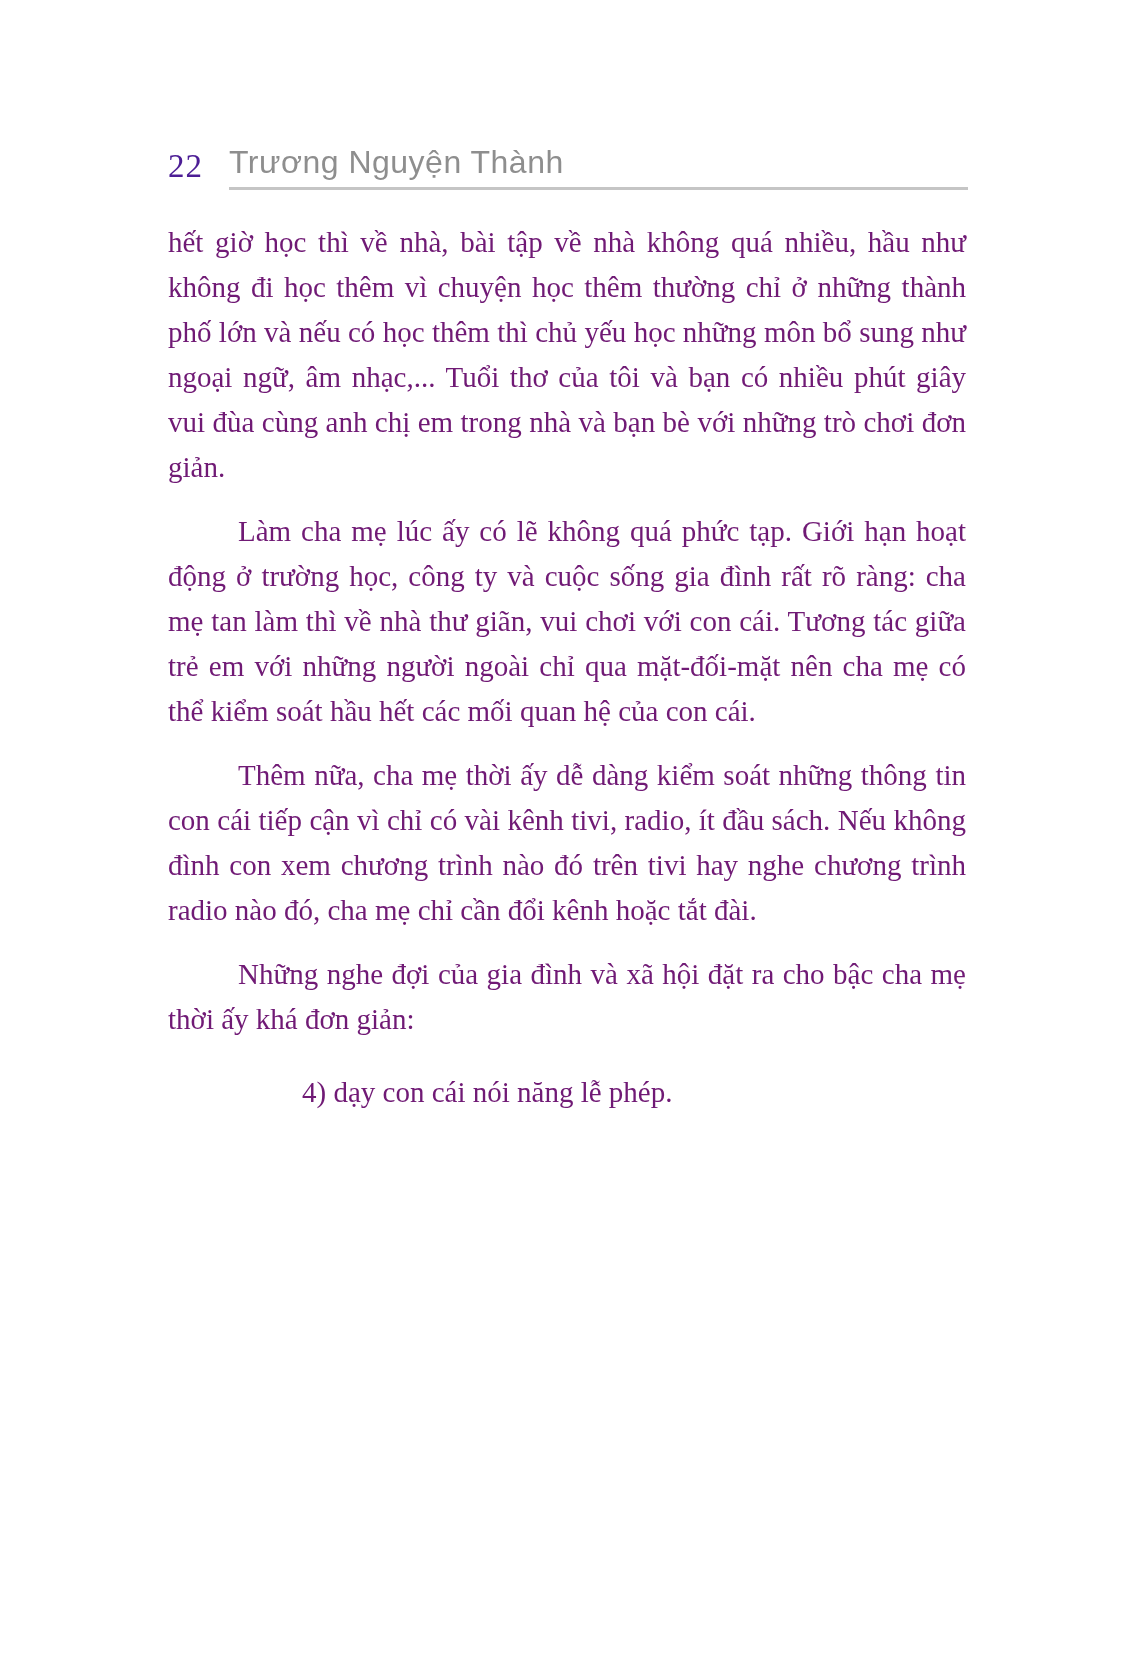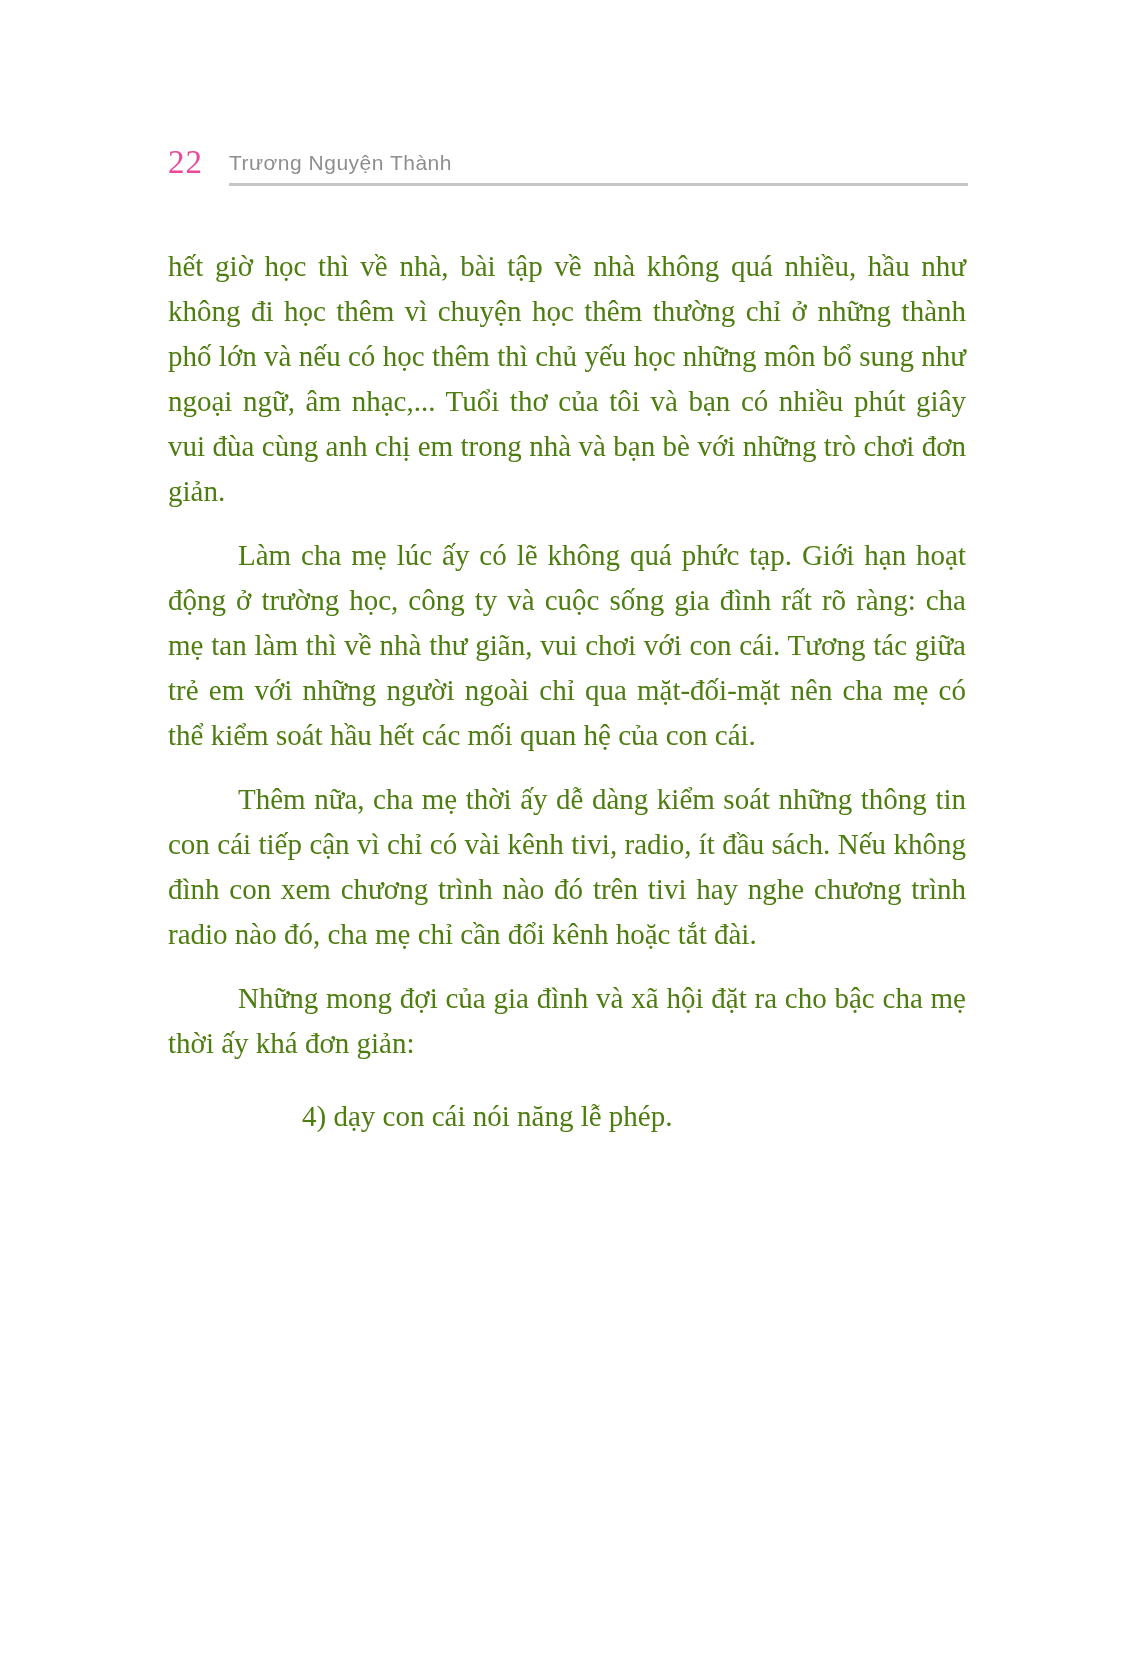--- a/index.html
+++ b/index.html
@@ -21,46 +21,46 @@
     top: 146px;
     left: 168px;
     width: 800px;
     display: flex;
     align-items: flex-end;
   }
   .page-number {
     font-family: "Liberation Serif", "DejaVu Serif", serif;
     font-size: 33px;
     line-height: 1;
-    color: #ec4899;
+    color: #4c1d95;
     padding-bottom: 7px;
     letter-spacing: 1px;
   }
   .running-title-wrap {
     flex: 1;
     margin-left: 26px;
     border-bottom: 3px solid #c5c5c5;
     padding-bottom: 9px;
   }
   .running-title {
     font-family: "Liberation Sans", "DejaVu Sans", sans-serif;
-    font-size: 21px;
+    font-size: 32px;
     line-height: 1;
     color: #8e8e8e;
     letter-spacing: 0.5px;
   }
   
   .page-body {
     position: absolute;
-    top: 244px;
+    top: 220px;
     left: 168px;
     width: 798px;
     font-size: 29px;
     line-height: 45px;
-    color: #4d7c0f;
+    color: #701a75;
     text-align: justify;
   }
   .para {
     margin: 0;
     text-indent: 70px;
     margin-top: 19px;
   }
   .para.no-indent {
     text-indent: 0;
     margin-top: 0;
@@ -92,21 +92,21 @@
   </header>
 
   <main class="page-body">
 
     <p class="para no-indent">hết giờ học thì về nhà, bài tập về nhà không quá nhiều, hầu như không đi học thêm vì chuyện học thêm thường chỉ ở những thành phố lớn và nếu có học thêm thì chủ yếu học những môn bổ sung như ngoại ngữ, âm nhạc,... Tuổi thơ của tôi và bạn có nhiều phút giây vui đùa cùng anh chị em trong nhà và bạn bè với những trò chơi đơn giản.</p>
 
     <p class="para">Làm cha mẹ lúc ấy có lẽ không quá phức tạp. Giới hạn hoạt động ở trường học, công ty và cuộc sống gia đình rất rõ ràng: cha mẹ tan làm thì về nhà thư giãn, vui chơi với con cái. Tương tác giữa trẻ em với những người ngoài chỉ qua mặt-đối-mặt nên cha mẹ có thể kiểm soát hầu hết các mối quan hệ của con cái.</p>
 
     <p class="para">Thêm nữa, cha mẹ thời ấy dễ dàng kiểm soát những thông tin con cái tiếp cận vì chỉ có vài kênh tivi, radio, ít đầu sách. Nếu không đình con xem chương trình nào đó trên tivi hay nghe chương trình radio nào đó, cha mẹ chỉ cần đổi kênh hoặc tắt đài.</p>
 
-    <p class="para">Những mong đợi của gia đình và xã hội đặt ra cho bậc cha mẹ thời ấy khá đơn giản:</p>
+    <p class="para">Những nghe đợi của gia đình và xã hội đặt ra cho bậc cha mẹ thời ấy khá đơn giản:</p>
 
     <div class="numbered-list">
       <p class="list-item">4) dạy con cái nói năng lễ phép.</p>
     </div>
 
 
   </main>
 
 </div>
 

